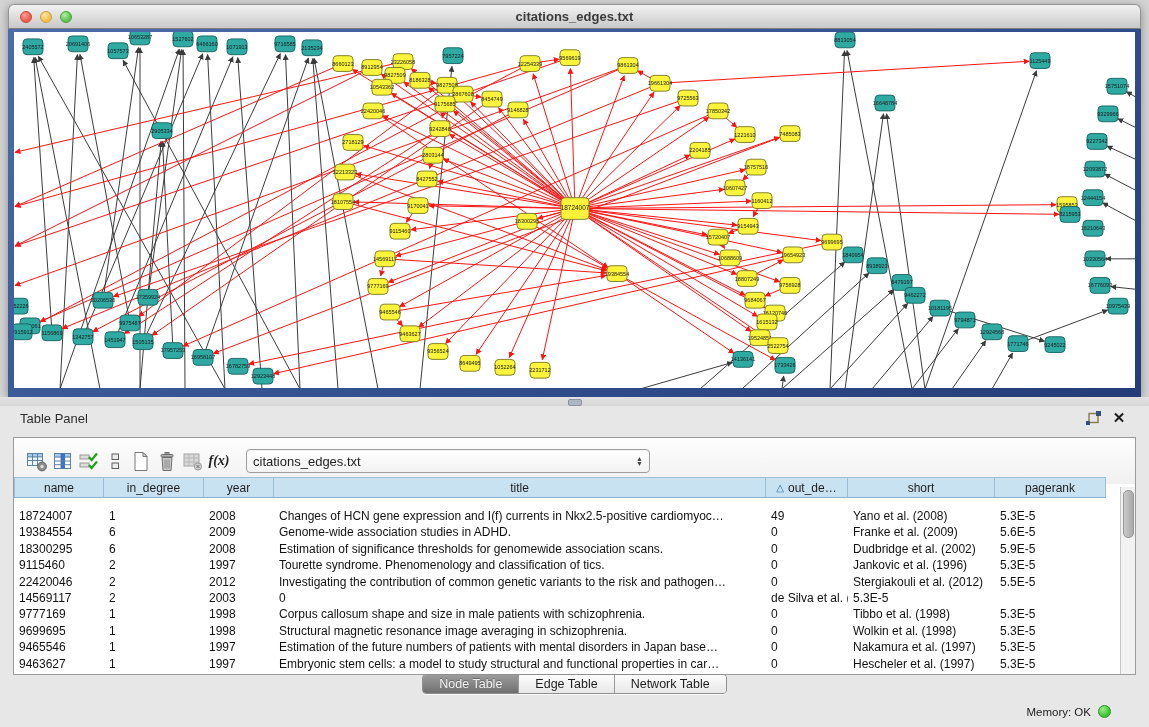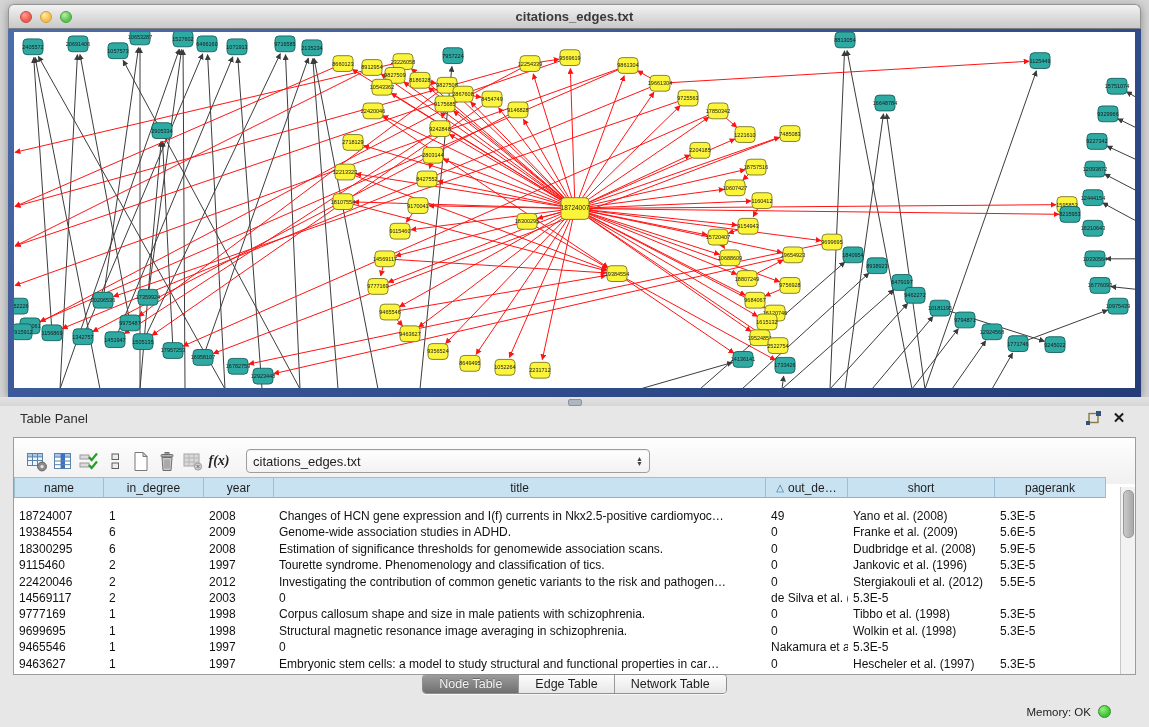--- a/index.html
+++ b/index.html
@@ -584,21 +584,21 @@
             <div class="cell">0</div>
             <div class="cell">Franke et al. (2009)</div>
             <div class="cell">5.6E-5</div>
           </div>
           <div class="trow">
             <div class="cell">18300295</div>
             <div class="cell">6</div>
             <div class="cell">2008</div>
             <div class="cell">Estimation of significance thresholds for genomewide association scans.</div>
             <div class="cell">0</div>
-            <div class="cell">Dudbridge et al. (2008)</div>
+            <div class="cell">Dudbridge et al. (2002)</div>
             <div class="cell">5.9E-5</div>
           </div>
           <div class="trow">
             <div class="cell">9115460</div>
             <div class="cell">2</div>
             <div class="cell">1997</div>
             <div class="cell">Tourette syndrome. Phenomenology and classification of tics.</div>
             <div class="cell">0</div>
             <div class="cell">Jankovic et al. (1996)</div>
             <div class="cell">5.3E-5</div>
@@ -635,20 +635,21 @@
             <div class="cell">1998</div>
             <div class="cell">Structural magnetic resonance image averaging in schizophrenia.</div>
             <div class="cell">0</div>
             <div class="cell">Wolkin et al. (1998)</div>
             <div class="cell">5.3E-5</div>
           </div>
           <div class="trow">
             <div class="cell">9465546</div>
             <div class="cell">1</div>
             <div class="cell">1997</div>
+            <div class="cell">Estimation of the future numbers of patients with mental disorders in Japan base…</div>
             <div class="cell">0</div>
             <div class="cell">Nakamura et al. (1997)</div>
             <div class="cell">5.3E-5</div>
           </div>
           <div class="trow">
             <div class="cell">9463627</div>
             <div class="cell">1</div>
             <div class="cell">1997</div>
             <div class="cell">Embryonic stem cells: a model to study structural and functional properties in car…</div>
             <div class="cell">0</div>

